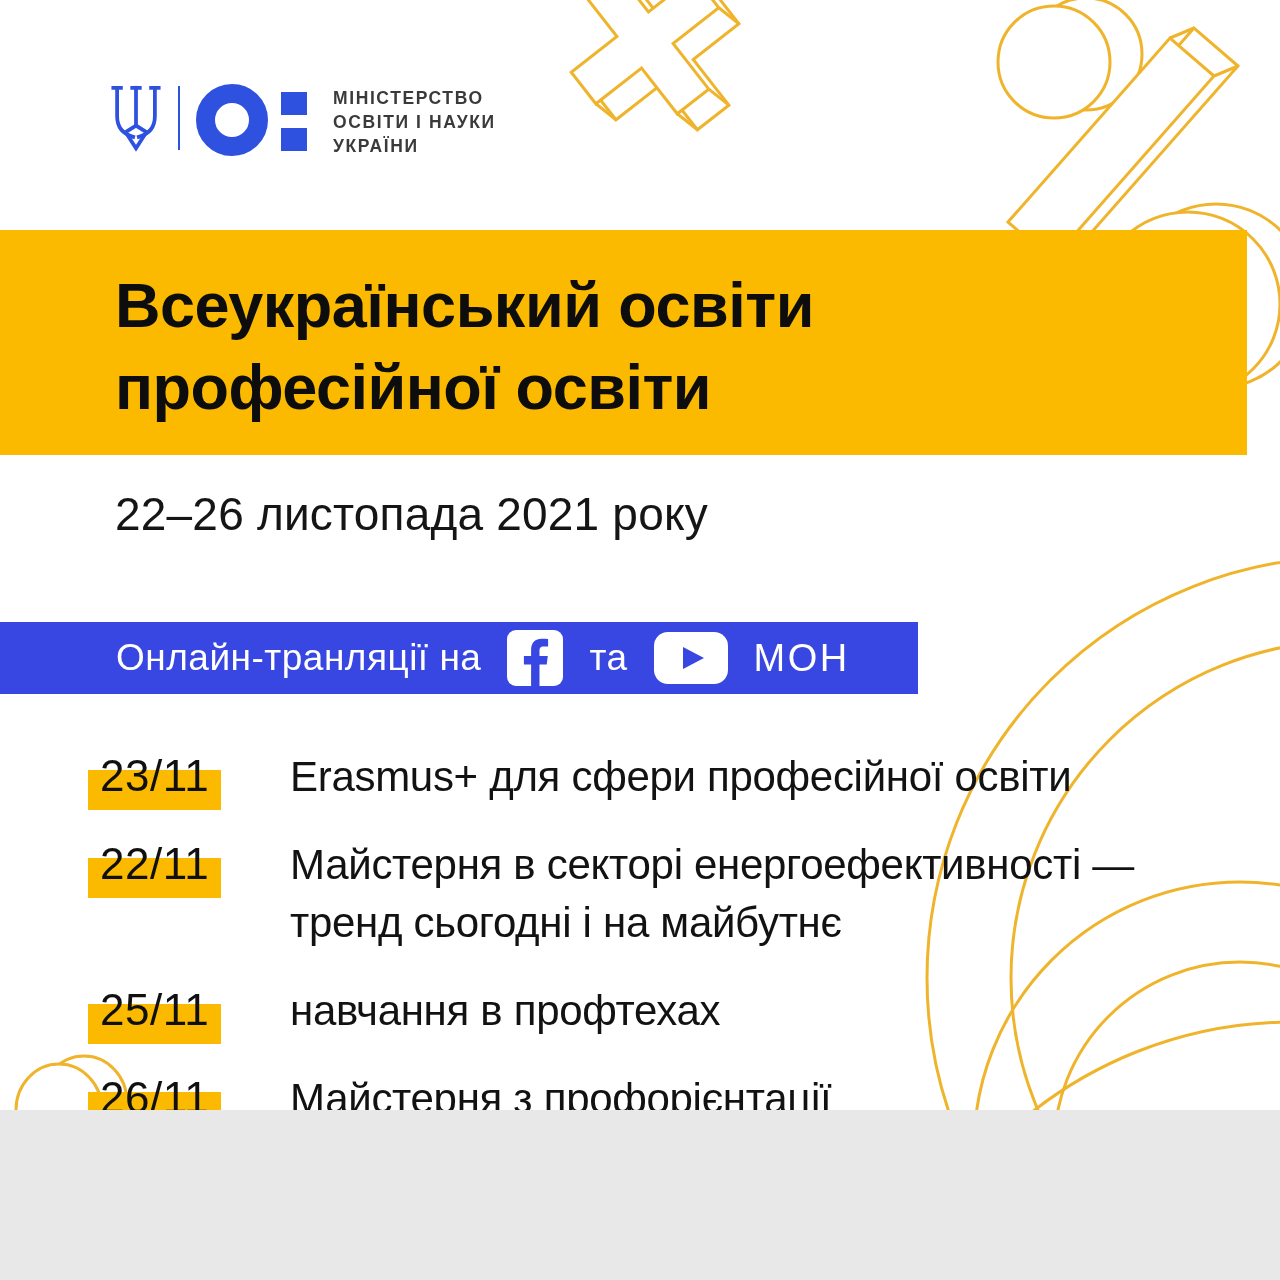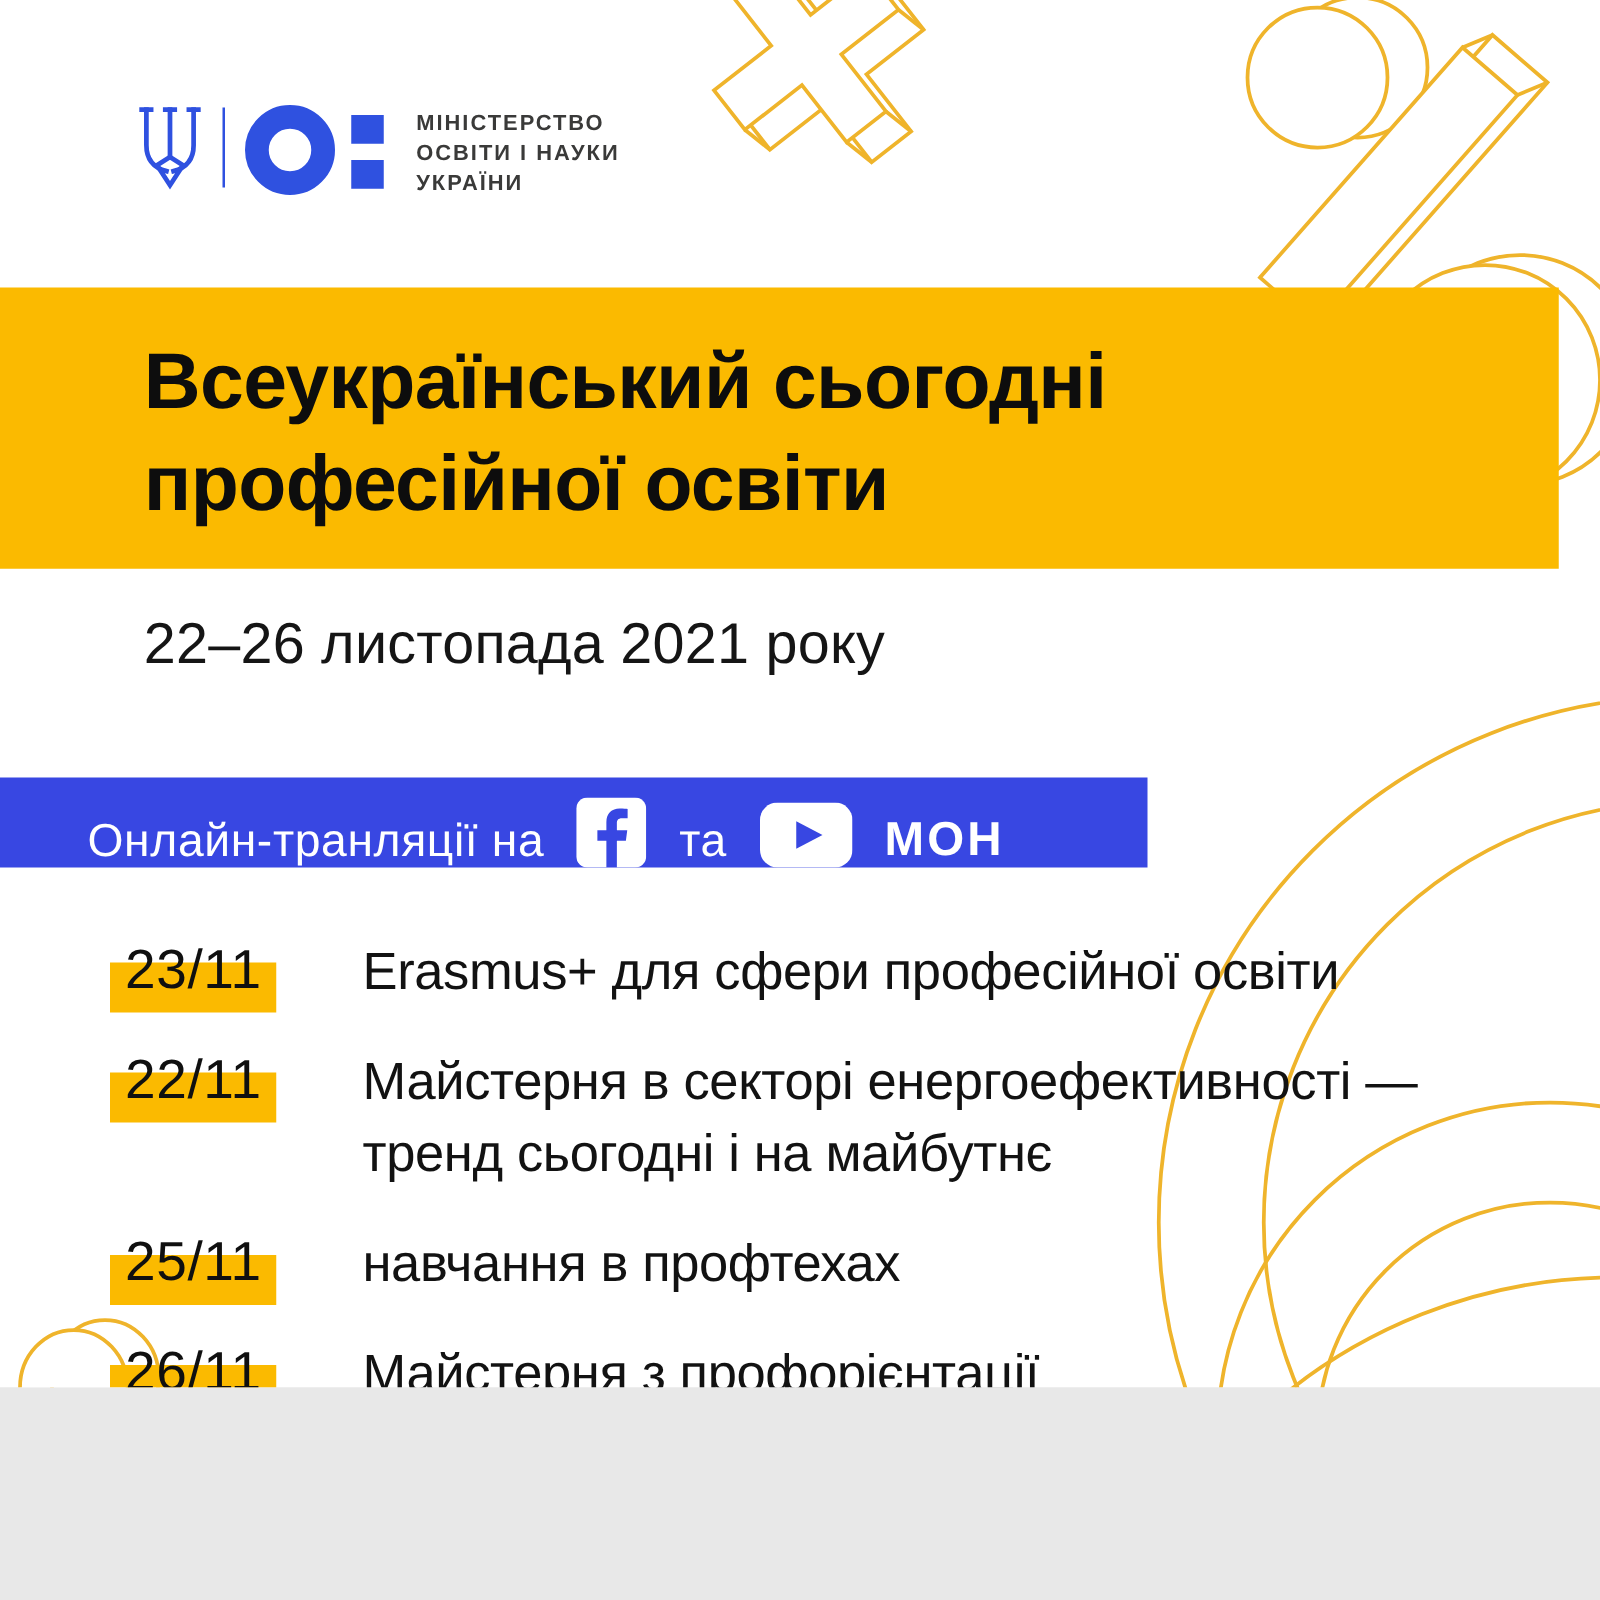--- a/index.html
+++ b/index.html
@@ -36,23 +36,23 @@
     background:var(--yellow);z-index:1}
   .title-banner h1{padding:34px 0 0 115px;font-size:63px;line-height:82px;
     font-weight:700;letter-spacing:-0.5px;color:var(--ink)}
 
   
   .date-line{position:absolute;left:115px;top:487px;font-size:46px;font-weight:400;
     letter-spacing:0.2px;color:#151515;z-index:1}
 
   
   .stream-banner{position:absolute;left:0;top:622px;width:918px;height:72px;
-    background:var(--blue);display:flex;align-items:flex-end;padding-left:70px;gap:26px;z-index:1}
+    background:var(--blue);display:flex;align-items:center;padding-left:116px;gap:26px;z-index:1}
   .stream-text{color:#fff;font-size:37px;font-weight:500;letter-spacing:0.5px}
-  .stream-text.mon{font-size:38px;letter-spacing:2.5px;font-weight:700}
+  .stream-text.mon{font-size:38px;letter-spacing:2.5px;font-weight:400}
   .icon-fb{width:56px;height:56px;flex:none;display:block}
   .icon-yt{width:74px;height:52px;flex:none;display:block}
 
   
   .schedule{position:absolute;left:88px;top:748px;right:36px;z-index:1}
   .row{position:relative;padding-left:202px;margin-bottom:30px;min-height:58px}
   .badge{position:absolute;left:0;top:0;display:inline-block;font-size:44px;font-weight:400;
     line-height:56px;color:#101010;padding:0 12px;z-index:0;letter-spacing:0.5px}
   .badge::before{content:"";position:absolute;z-index:-1;left:0;right:0;top:22px;bottom:-6px;
     background:var(--yellow)}
@@ -124,21 +124,21 @@
     </div>
     <div class="brand-text">
       <div>МІНІСТЕРСТВО</div>
       <div>ОСВІТИ І НАУКИ</div>
       <div>УКРАЇНИ</div>
     </div>
   </header>
 
   <section class="title-banner">
     <h1>
-      <span>Всеукраїнський сьогодні</span><br>
+      <span>Всеукраїнський освіти</span><br>
       <span>професійної освіти</span>
     </h1>
   </section>
 
   <div class="date-line">22–26 листопада 2021 року</div>
 
   <section class="stream-banner">
     <span class="stream-text">Онлайн-транляції на</span>
     <svg class="icon-fb" viewBox="0 0 56 56">
       <rect width="56" height="56" rx="9" fill="#ffffff"></rect>

